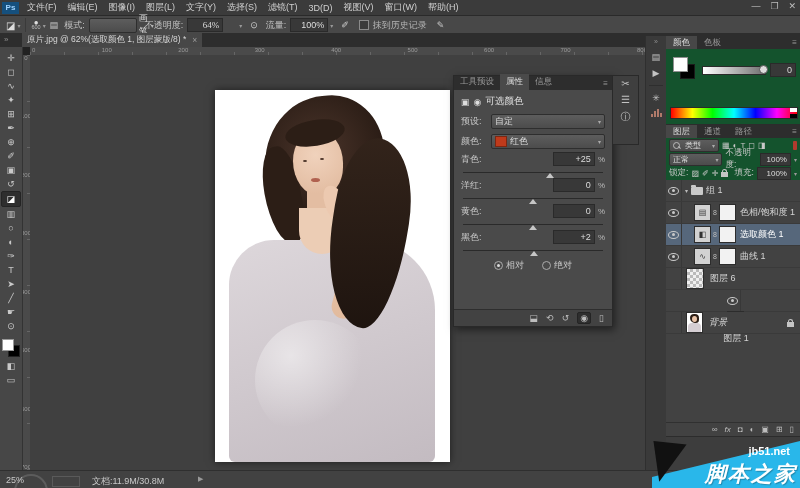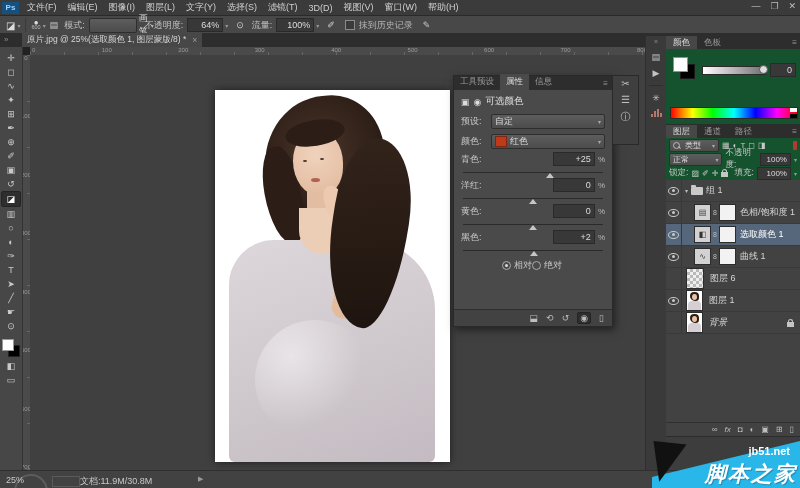--- a/index.html
+++ b/index.html
@@ -161,40 +161,40 @@
       <span style="font-size:5.5px;color:#bbb;">600</span>
     </span>
     <span style="font-size:6px;color:#999;margin:0 4px 0 2px;">▾</span>
     <span style="font-size:9px;color:#c9c9c9;margin-right:6px;">▤</span>
     <span>模式:</span>
     <span class="dd" style="width:40px;margin:0 8px 0 4px;">
       <span style="flex:1;padding-left:46px;">画笔</span>
       <span class="cv">▾</span>
     </span>
     <span>不透明度:</span>
-    <span class="valbox" style="width:28px;margin:0 2px 0 4px;justify-content:flex-end;">64%</span>
+    <span class="valbox" style="width:28px;margin:0 16px 0 4px;justify-content:flex-end;font-family:Liberation Serif, serif;">64%</span>
     <span style="font-size:6px;color:#999;margin-right:8px;">▾</span>
     <span style="font-size:9px;color:#c9c9c9;margin-right:8px;">⊙</span>
     <span>流量:</span>
     <span class="valbox" style="width:30px;margin:0 2px 0 4px;justify-content:flex-end;">100%</span>
     <span style="font-size:6px;color:#999;margin-right:8px;">▾</span>
     <span style="font-size:9px;color:#c9c9c9;margin-right:10px;">✐</span>
     <span class="cb"></span>
     <span style="margin:0 10px 0 4px;color:#b5b5b5;">抹到历史记录</span>
     <span style="font-size:9px;color:#c9c9c9;">✎</span>
     <span class="dd" style="position:absolute;right:5px;top:2px;width:56px;justify-content:center;margin-top:48px;">
       <span>基本功能</span>
       <span class="cv">▾</span>
     </span>
   </div>
 
   <div class="tabstrip">
     <span style="position:absolute;left:4px;top:2px;font-size:8px;color:#8d8d8d;">»</span>
     <div class="doctab">
-      <span>原片.jpg @ 25%(选取颜色 1, 图层蒙版/8) *</span>
+      <span>原片.jpg @ 62%(选取颜色 1, 图层蒙版/8) *</span>
       <span style="color:#9a9a9a;">×</span>
     </div>
   </div>
 
   <div class="abs ruler hruler">
     <span>0</span>
     <span>100</span>
     <span>200</span>
     <span>300</span>
     <span>400</span>
@@ -328,21 +328,21 @@
         <span>黑色:</span>
         <span style="flex:1;"></span>
         <span class="valbox" style="width:34px;justify-content:flex-end;">+2</span>
         <span style="font-size:8px;color:#bbb;">%</span>
       </div>
       <div class="track">
           <span class="sl-thumb" style="left: 51%;"></span>
         </div>
     </div>
 
-    <div style="display:flex;justify-content:flex-start;gap:0;margin-top:8px;padding-left:48px;">
+    <div style="display:flex;justify-content:center;gap:18px;margin-top:8px;">
       <span class="radio">
         <span class="rdot on"></span>
         <span>相对</span>
       </span>
       <span class="radio">
         <span class="rdot"></span>
         <span>绝对</span>
       </span>
     </div>
 
@@ -473,21 +473,21 @@
           <span class="maskth"></span>
           <span style="margin-left:4px;">曲线 1</span>
         </div>
         <div class="lrow" style="top:88px;">
           <span class="eyecell">
               <span class="eye" style="visibility: hidden;"></span>
             </span>
           <span class="checker"></span>
           <span style="margin-left:6px;">图层 6</span>
         </div>
-        <div class="lrow" style="top:110px;">
+        <div class="lrow" style="top:110px;flex-direction:column;">
           <span class="eyecell">
               <span class="eye"></span>
             </span>
           <span class="miniphoto">
               <i class="mp-hair"></i>
               <i class="mp-face"></i>
               <i class="mp-body"></i>
             </span>
           <span style="margin-left:6px;">图层 1</span>
         </div>
@@ -514,21 +514,21 @@
         <span>⊞</span>
         <span>▯</span>
       </div>
     </div>
     <div style="height:34px;background:#3d3d3d;border-top:1px solid #2c2c2c;"></div>
   </div>
 
   <div class="statusbar">
     <span class="abs" style="left:6px;top:4px;">25%</span>
     <span class="abs" style="left:52px;top:5px;width:26px;height:9px;border:1px solid #5a5a5a;"></span>
-    <span class="abs" style="left:80px;top:4px;">文档:11.9M/30.8M</span>
+    <span class="abs" style="left:92px;top:4px;">文档:11.9M/30.8M</span>
     <span class="abs" style="left:198px;top:4px;font-size:7px;color:#999;">▶</span>
   </div>
   <span class="wm-circle"></span>
 
   <div class="banner">
     <span class="cyan"></span>
     <span class="blacktri"></span>
     <span class="site">jb51.net</span>
     <span class="name">脚本之家</span>
   </div>

